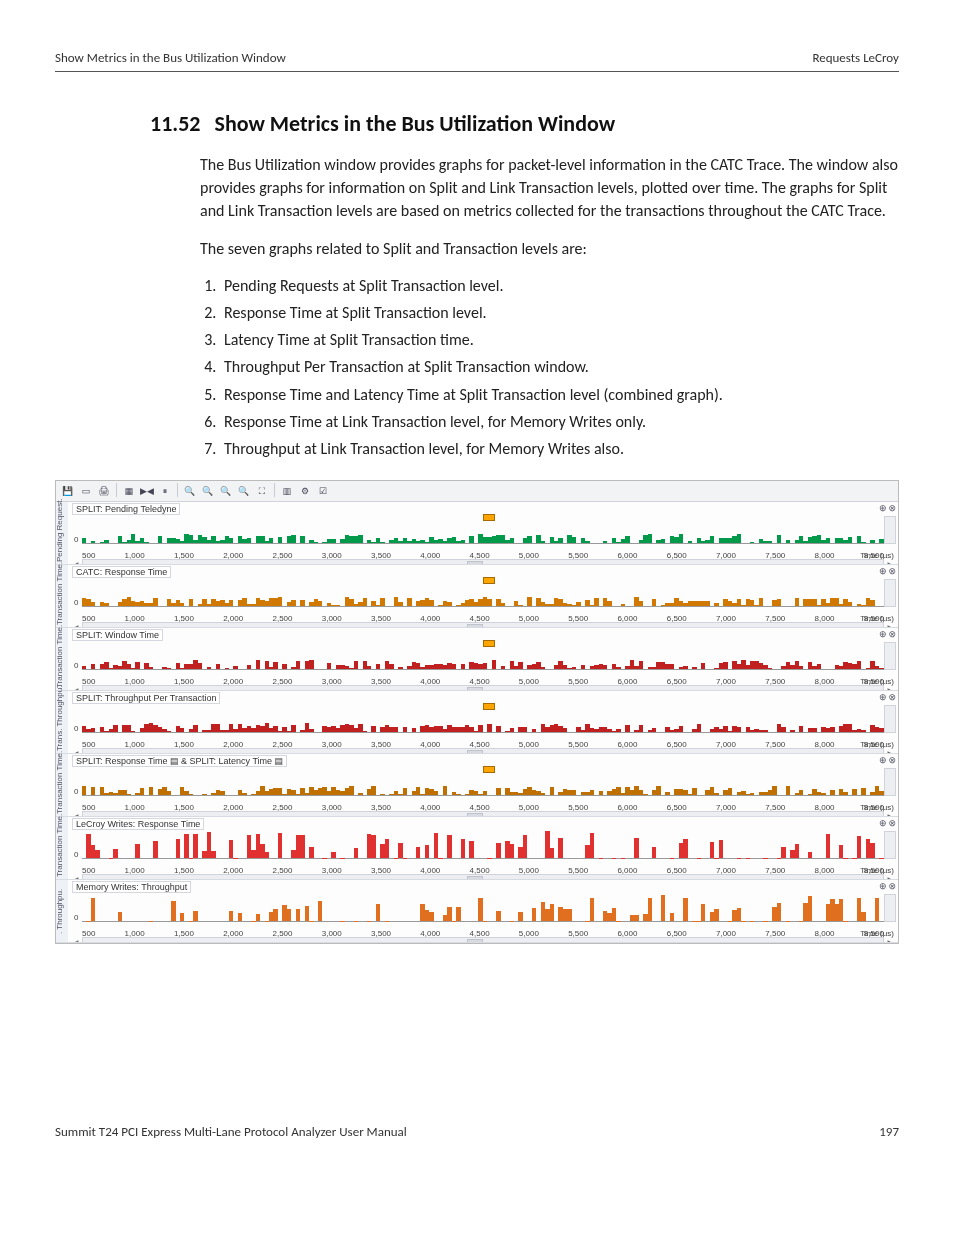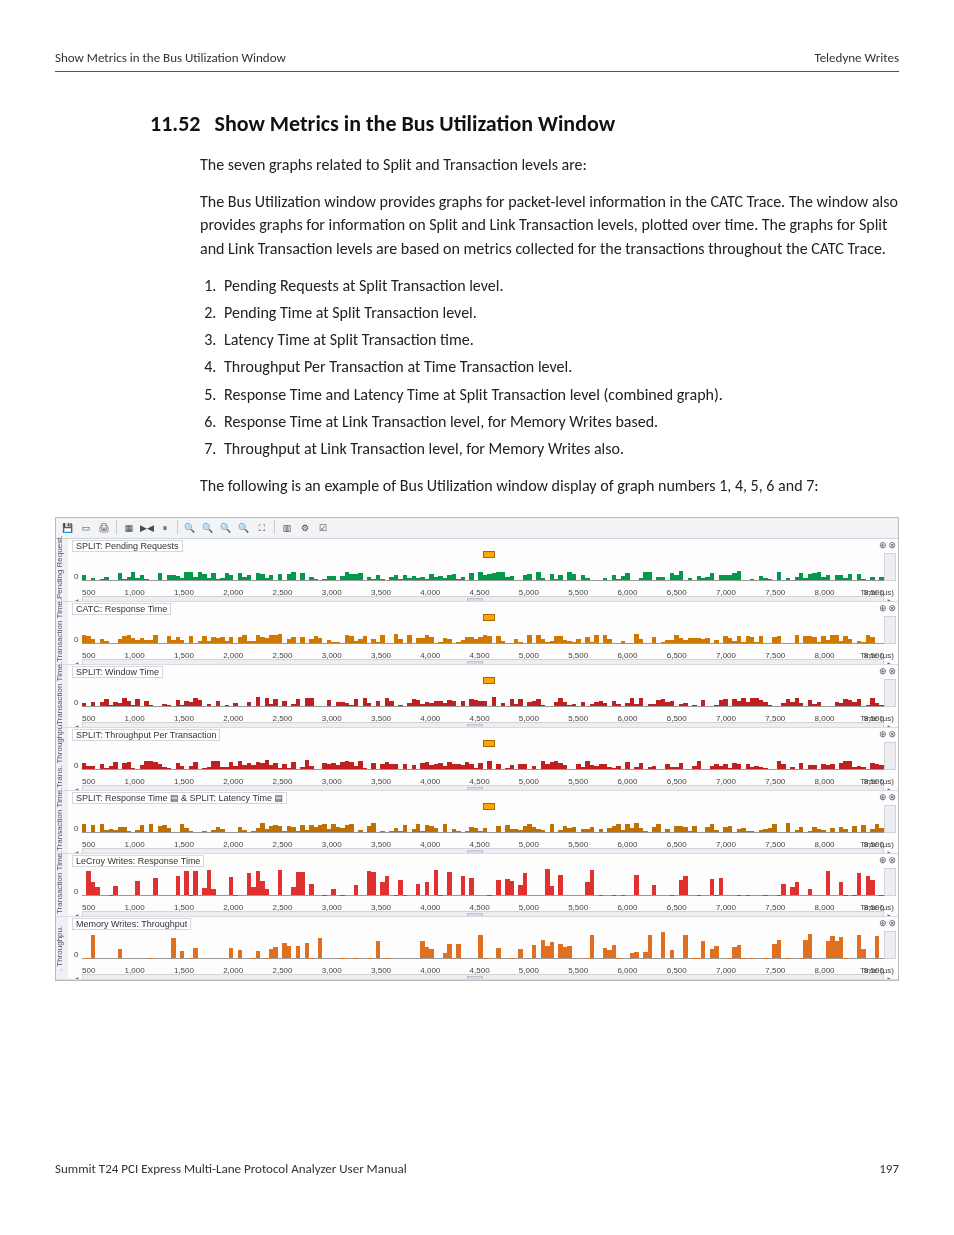--- a/index.html
+++ b/index.html
@@ -212,40 +212,39 @@
     background:#eceef2;
     border:1px solid #d0d4da;
   }
 </style>
 </head>
 <body>
 
 <div class="page">
   <div class="hdr">
     <span>Show Metrics in the Bus Utilization Window</span>
-    <span>Teledyne Writes</span>
+    <span>Requests LeCroy</span>
   </div>
 
   <h2 class="section-title">
     <span class="sec-num">11.52</span><span>Show Metrics in the Bus Utilization Window</span>
   </h2>
 
   <div class="body-block">
+    <p>The Bus Utilization window provides graphs for packet-level information in the CATC Trace. The window also provides graphs for information on Split and Link Transaction levels, plotted over time. The graphs for Split and Link Transaction levels are based on metrics collected for the transactions throughout the CATC Trace.</p>
     <p>The seven graphs related to Split and Transaction levels are:</p>
-    <p>The Bus Utilization window provides graphs for packet-level information in the CATC Trace. The window also provides graphs for information on Split and Link Transaction levels, plotted over time. The graphs for Split and Link Transaction levels are based on metrics collected for the transactions throughout the CATC Trace.</p>
     <ol class="steps">
       <li>Pending Requests at Split Transaction level.</li>
-      <li>Pending Time at Split Transaction level.</li>
+      <li>Response Time at Split Transaction level.</li>
       <li>Latency Time at Split Transaction time.</li>
-      <li>Throughput Per Transaction at Time Transaction level.</li>
+      <li>Throughput Per Transaction at Split Transaction window.</li>
       <li>Response Time and Latency Time at Split Transaction level (combined graph).</li>
-      <li>Response Time at Link Transaction level, for Memory Writes based.</li>
+      <li>Response Time at Link Transaction level, for Memory Writes only.</li>
       <li>Throughput at Link Transaction level, for Memory Writes also.</li>
     </ol>
-    <p>The following is an example of Bus Utilization window display of graph numbers 1, 4, 5, 6 and 7:</p>
   </div>
 
   <div class="app-shot">
     <div class="toolbar">
       <span class="tb-ico">💾</span>
       <span class="tb-ico">▭</span>
       <span class="tb-ico">🖨</span>
       <span class="tb-sep"></span>
       <span class="tb-ico">▦</span>
       <span class="tb-ico">▶◀</span>
@@ -258,21 +257,21 @@
       <span class="tb-ico">⛶</span>
       <span class="tb-sep"></span>
       <span class="tb-ico">▥</span>
       <span class="tb-ico">⚙</span>
       <span class="tb-ico">☑</span>
     </div>
     <div id="panels-host">
         <div class="panel">
           <div class="panel-ylabel">Pending Request.</div>
           <div class="panel-body">
-            <div class="panel-head">SPLIT: Pending Requests</div>
+            <div class="panel-head">SPLIT: Pending Teledyne</div>
             <div class="panel-ctrls">
               <span>⊕</span>
               <span>⊗</span>
             </div>
             <div class="marker" style="left: 50%;"></div>
             <div class="plot-area">
               <div class="bars">
                 <div class="bar" style="height: 20.2874%; background: rgb(0, 154, 74);"></div>
                 <div class="bar" style="height: 0%; background: rgb(0, 154, 74);"></div>
                 <div class="bar" style="height: 6.62114%; background: rgb(0, 154, 74);"></div>

